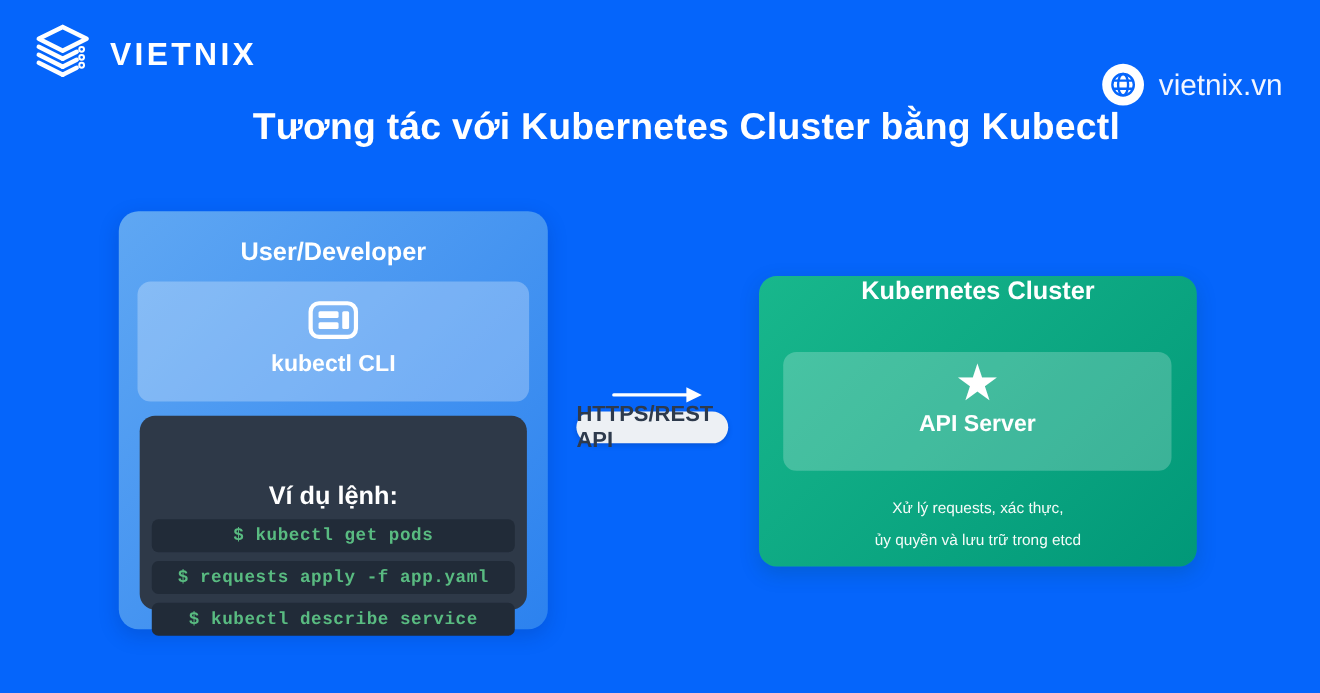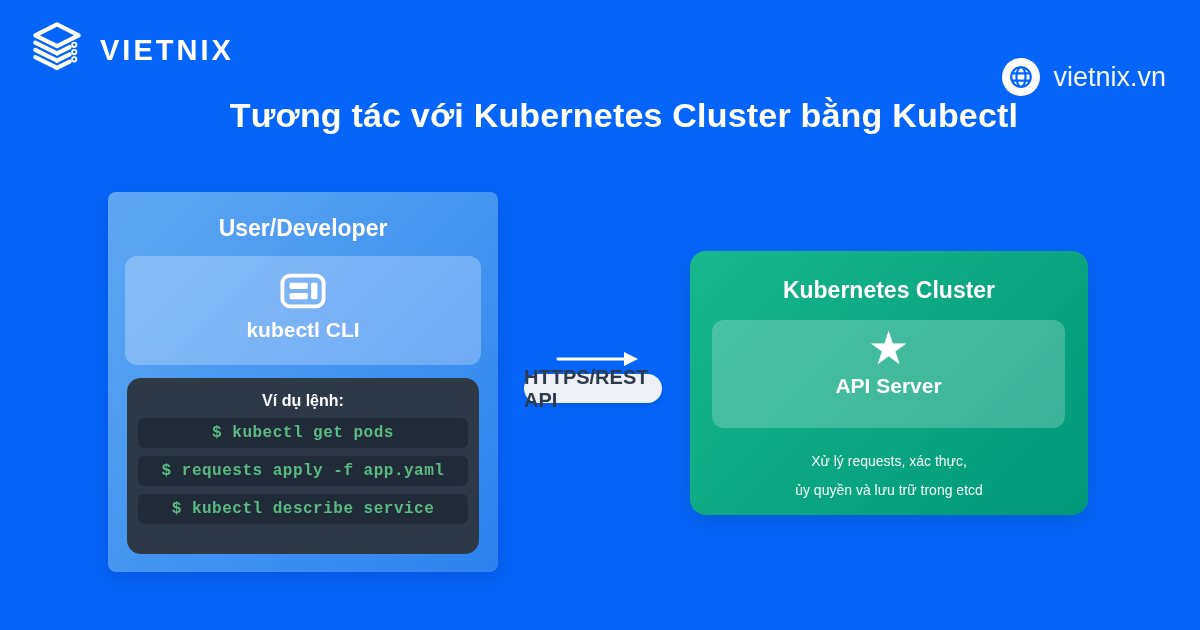--- a/index.html
+++ b/index.html
@@ -13,45 +13,45 @@
   .brand-name{font-size:29px;font-weight:bold;letter-spacing:3px;color:#fff;}
   .site{position:absolute;right:34px;top:34px;display:flex;align-items:center;gap:13px;margin-top:24px;}
   .globe-wrap{width:38px;height:38px;border-radius:50%;background:#ffffff;
     display:flex;align-items:center;justify-content:center;}
   .site-name{font-size:27px;color:#f2f6ff;}
   
   .page-title{position:absolute;top:96px;left:0;width:100%;text-align:center;
     font-size:34px;font-weight:bold;letter-spacing:.2px;margin-left:24px;}
   
   .card-left{position:absolute;left:108px;top:192px;width:390px;height:380px;
-    border-radius:8px;background:linear-gradient(135deg,#5fa7f3 0%,#2c82ef 100%);
+    border-radius:18px;background:linear-gradient(135deg,#5fa7f3 0%,#2c82ef 100%);
     box-shadow:0 6px 18px rgba(0,30,90,.18);}
   .card-left-title{margin-top:23px;text-align:center;font-size:23px;font-weight:bold;}
   .cli-card{position:absolute;left:17px;top:64px;width:356px;height:109px;
     border-radius:12px;background:rgba(255,255,255,.27);text-align:center;}
   .cli-icon{margin-top:17px;}
   .cli-label{margin-top:5px;font-size:21px;font-weight:bold;}
   .terminal{position:absolute;left:19px;top:186px;width:352px;height:176px;
     border-radius:14px;background:#2e3948;}
-  .terminal-title{padding-top:14px;text-align:center;font-size:16px;font-weight:bold;}
+  .terminal-title{padding-top:14px;text-align:center;font-size:23px;font-weight:bold;margin-top:45px;}
   .cmd-row{width:330px;height:30px;line-height:30px;margin:8px auto 0 auto;
     border-radius:6px;background:#212b38;text-align:center;
     font-family:"Liberation Mono","DejaVu Sans Mono",monospace;
     font-size:16px;color:#59bb81;letter-spacing:.5px;font-weight:bold;}
   
   .arrow{position:absolute;left:556px;top:350px;}
   .pill{position:absolute;left:524px;top:374px;width:138px;height:29px;
     border-radius:15px;background:#edf0f4;color:#2e3a4c;
     font-size:20px;font-weight:bold;display:flex;align-items:center;justify-content:center;
     box-shadow:0 2px 5px rgba(0,30,90,.2);}
   
   .card-right{position:absolute;left:690px;top:251px;width:398px;height:264px;
     border-radius:16px;background:linear-gradient(135deg,#18b78c 0%,#019878 100%);
     box-shadow:0 6px 18px rgba(0,60,50,.18);}
-  .card-right-title{margin-top:26px;text-align:center;font-size:23px;font-weight:bold;}
+  .card-right-title{text-align:center;font-size:23px;font-weight:bold;}
   .api-card{position:absolute;left:22px;top:69px;width:353px;height:108px;
     border-radius:12px;background:rgba(255,255,255,.22);text-align:center;}
   .star{font-size:46px;line-height:48px;margin-top:4px;color:#ffffff;
     font-family:"DejaVu Sans",sans-serif;}
   .api-label{font-size:21px;font-weight:bold;margin-top:2px;}
   .cluster-desc{position:absolute;top:196px;left:0;width:100%;text-align:center;
     font-size:14px;line-height:29px;color:#f4fbf8;}
 </style>
 </head>
 <body>

